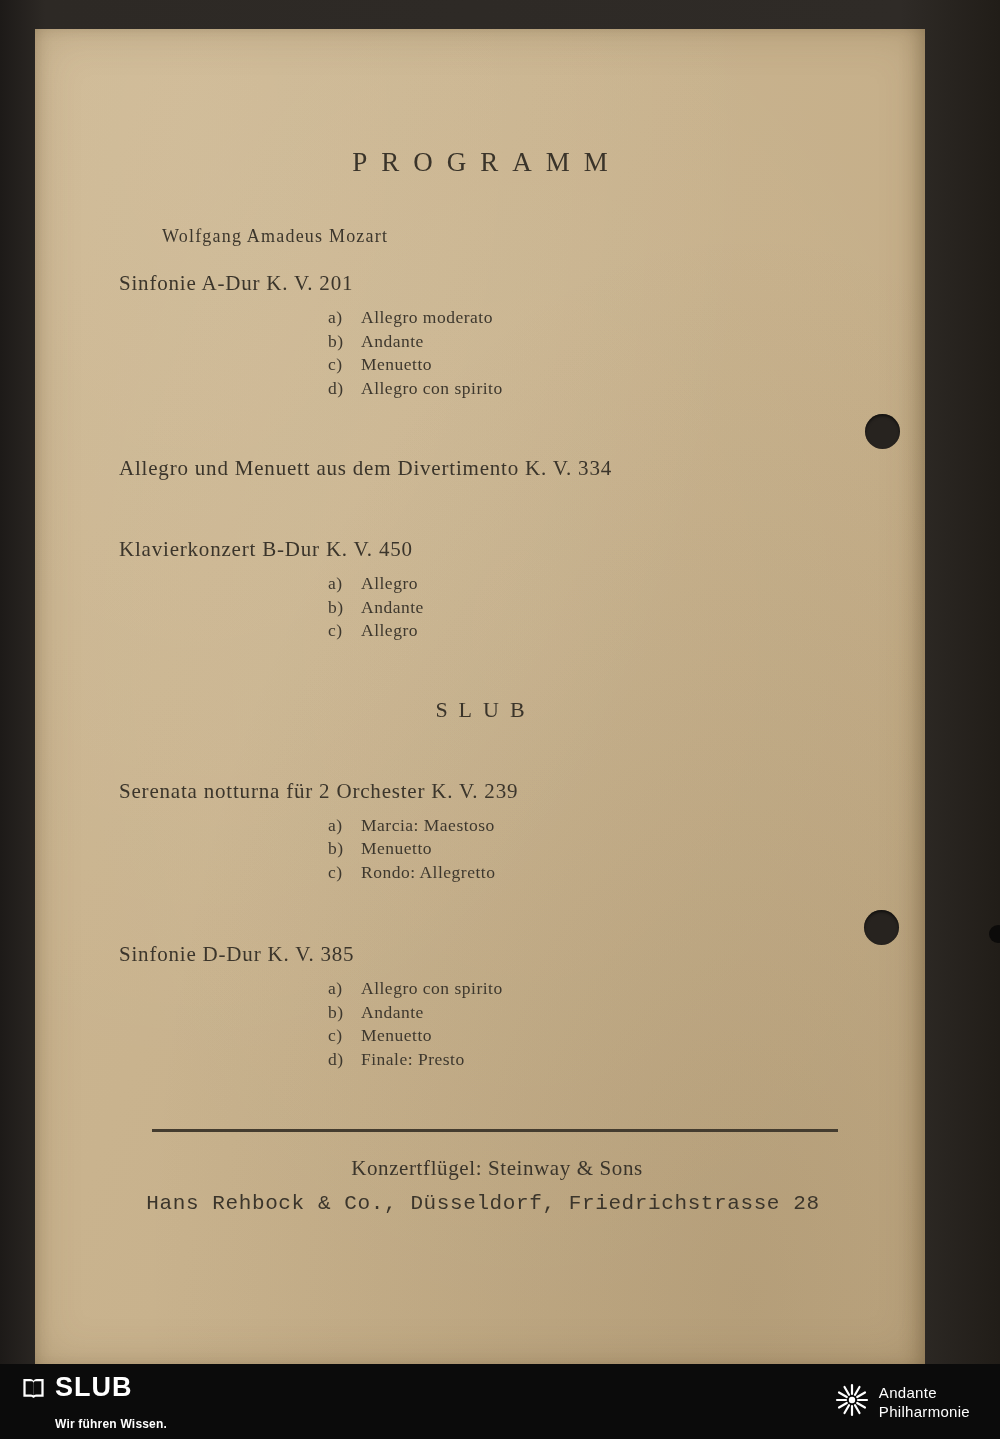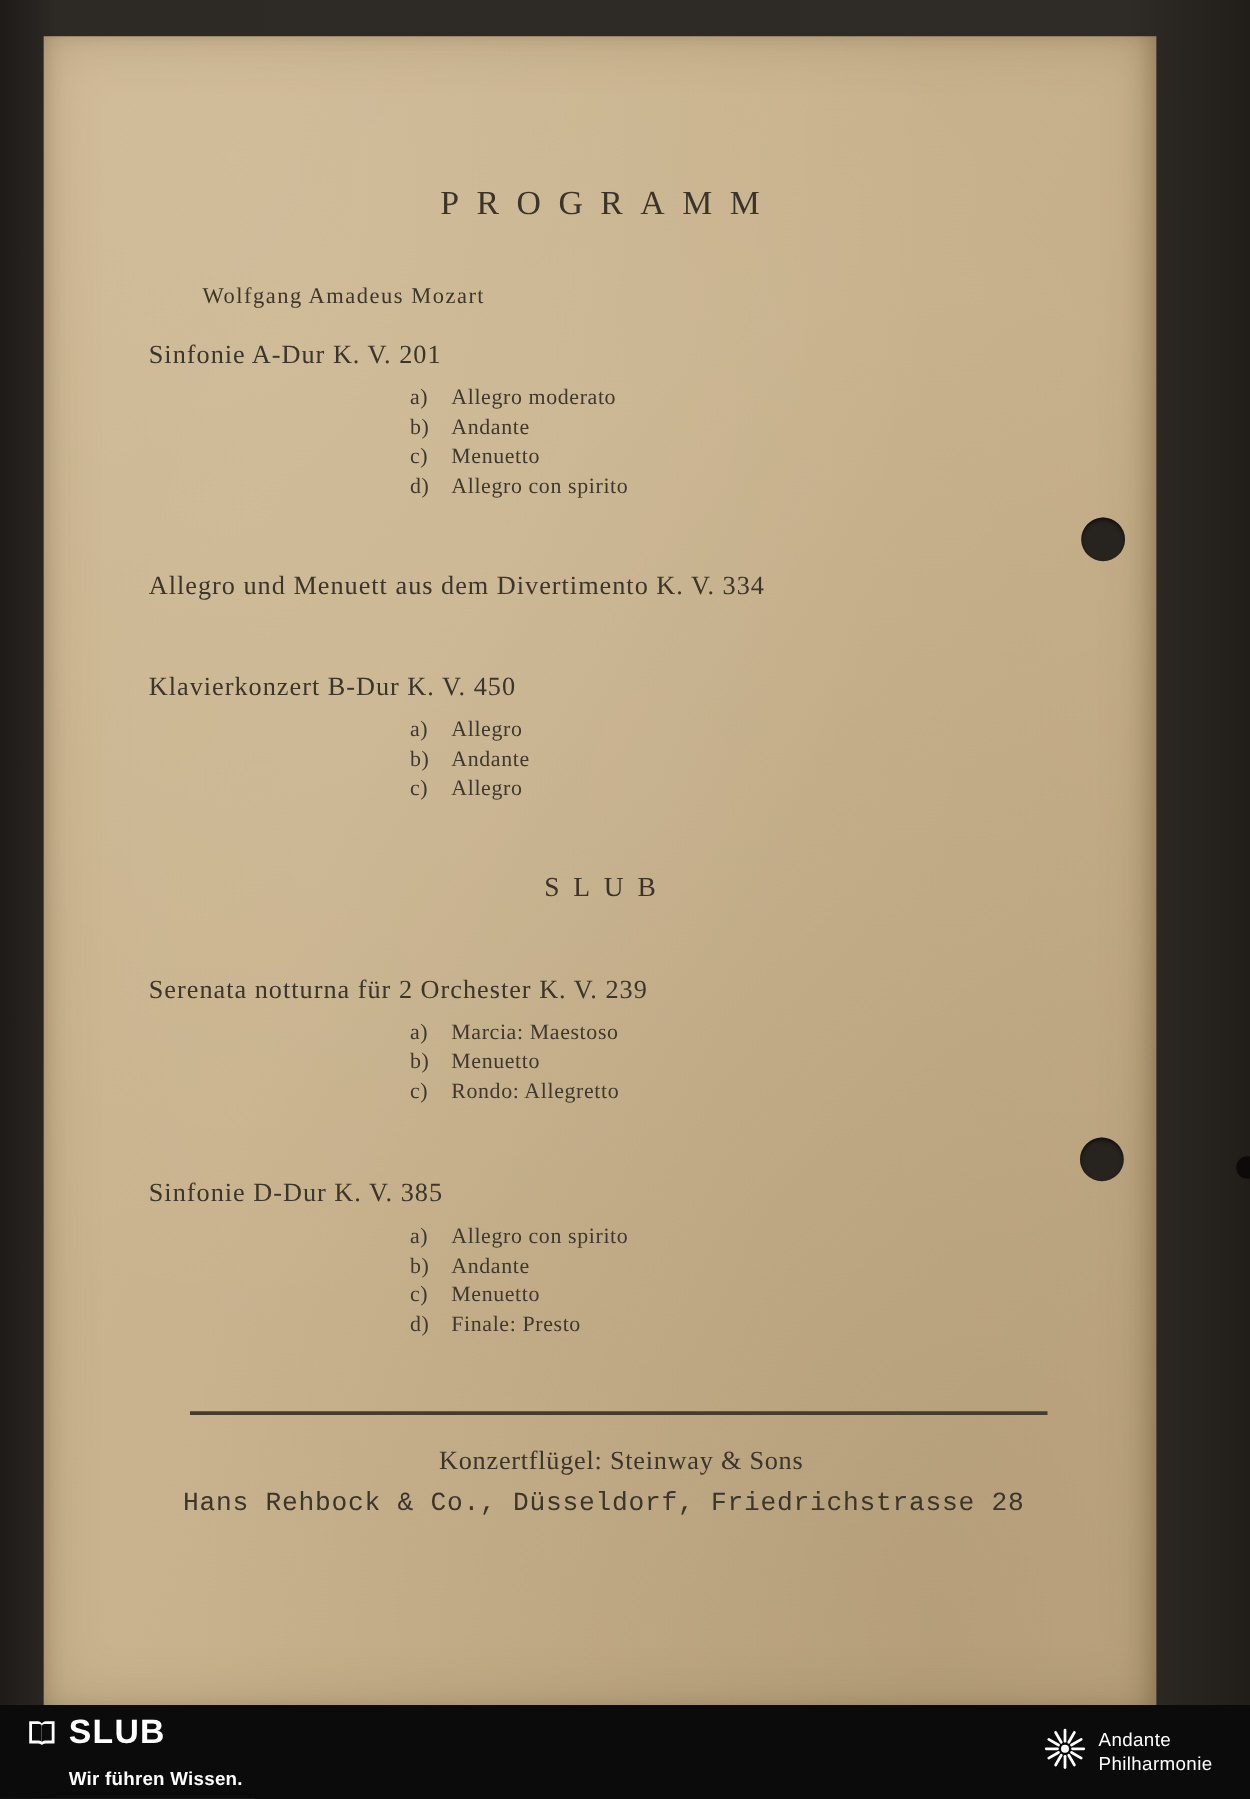--- a/index.html
+++ b/index.html
@@ -127,21 +127,21 @@
   .slub-brand { display: flex; align-items: flex-start; gap: 8px; cursor: pointer; }
   .slub-icon { margin-top: 2px; }
   .slub-text-col { display: flex; flex-direction: column; }
   .slub-name {
     font-size: 27px;
     font-weight: bold;
     letter-spacing: 1px;
     line-height: 28px;
   }
   .slub-tagline {
-    font-size: 15px;
+    font-size: 12px;
     font-weight: bold;
     margin-top: 16px;
     letter-spacing: 0.2px;
   }
   .phil-brand { display: flex; align-items: center; gap: 10px; cursor: pointer; }
   .phil-text-col { display: flex; flex-direction: column; }
   .phil-line {
     font-size: 15px;
     line-height: 19px;
     letter-spacing: 0.3px;

